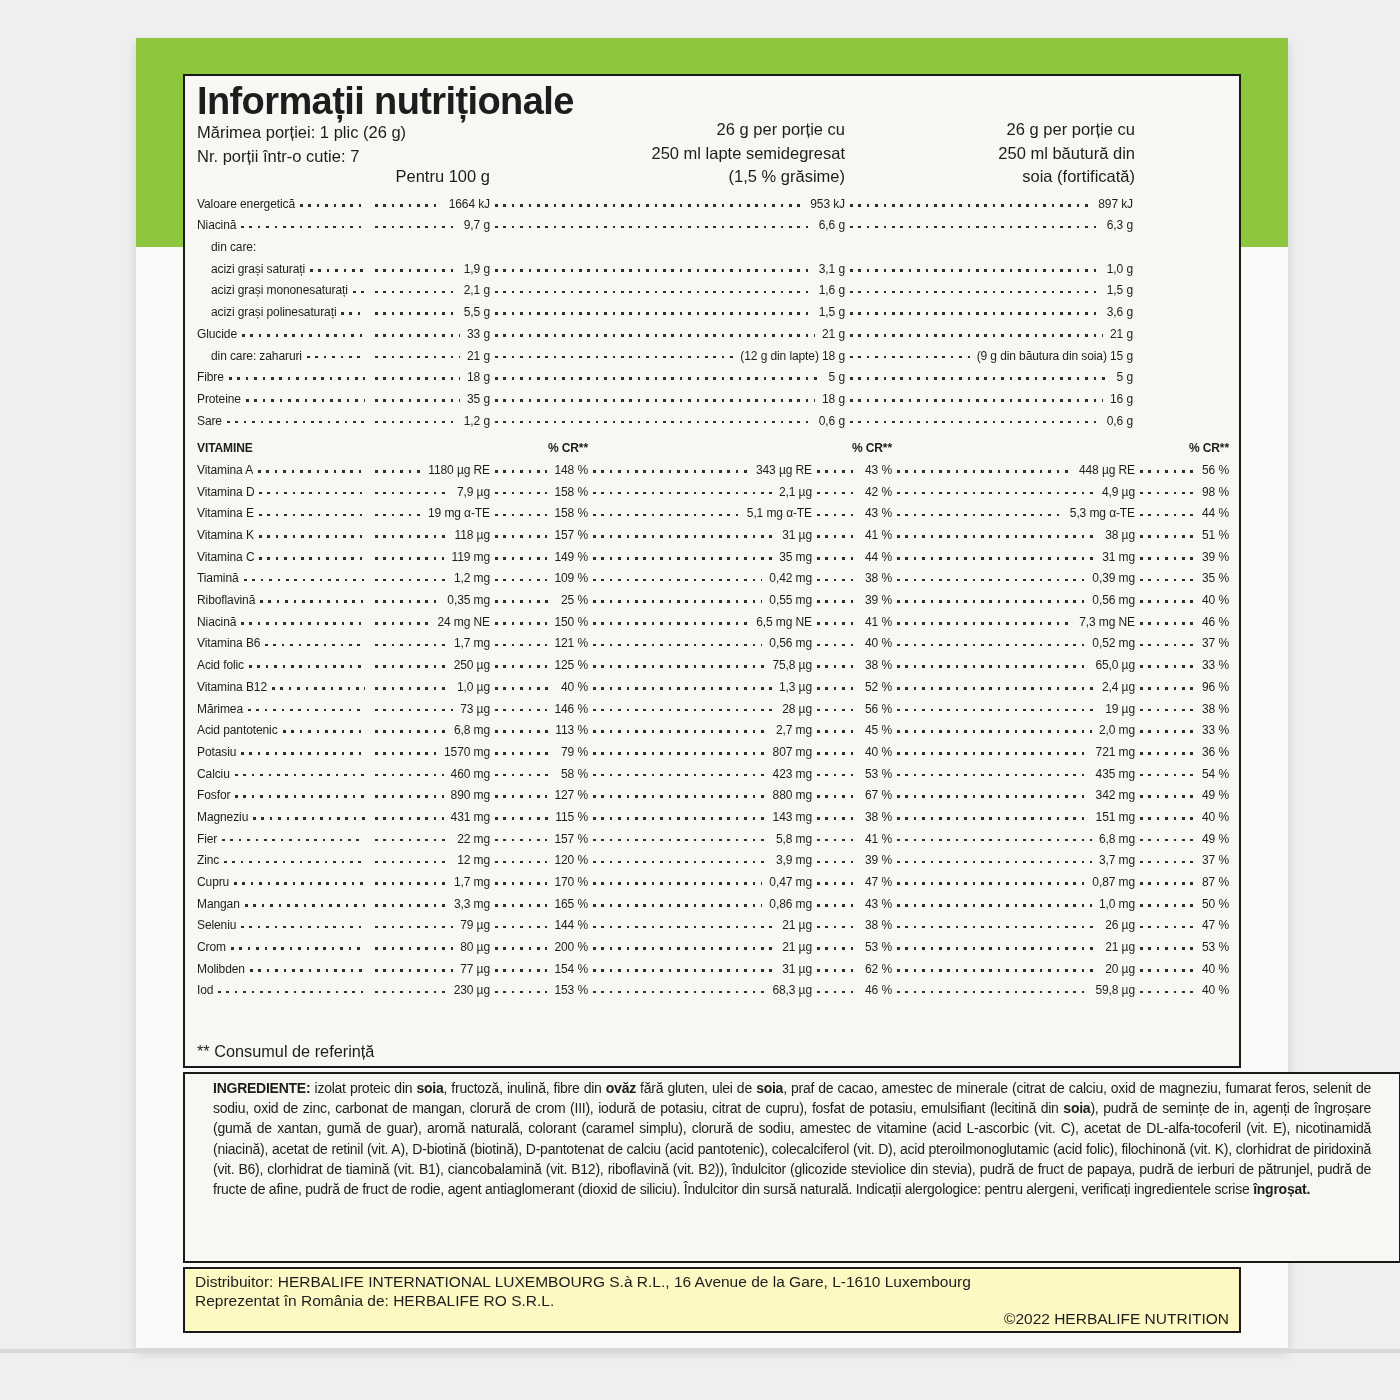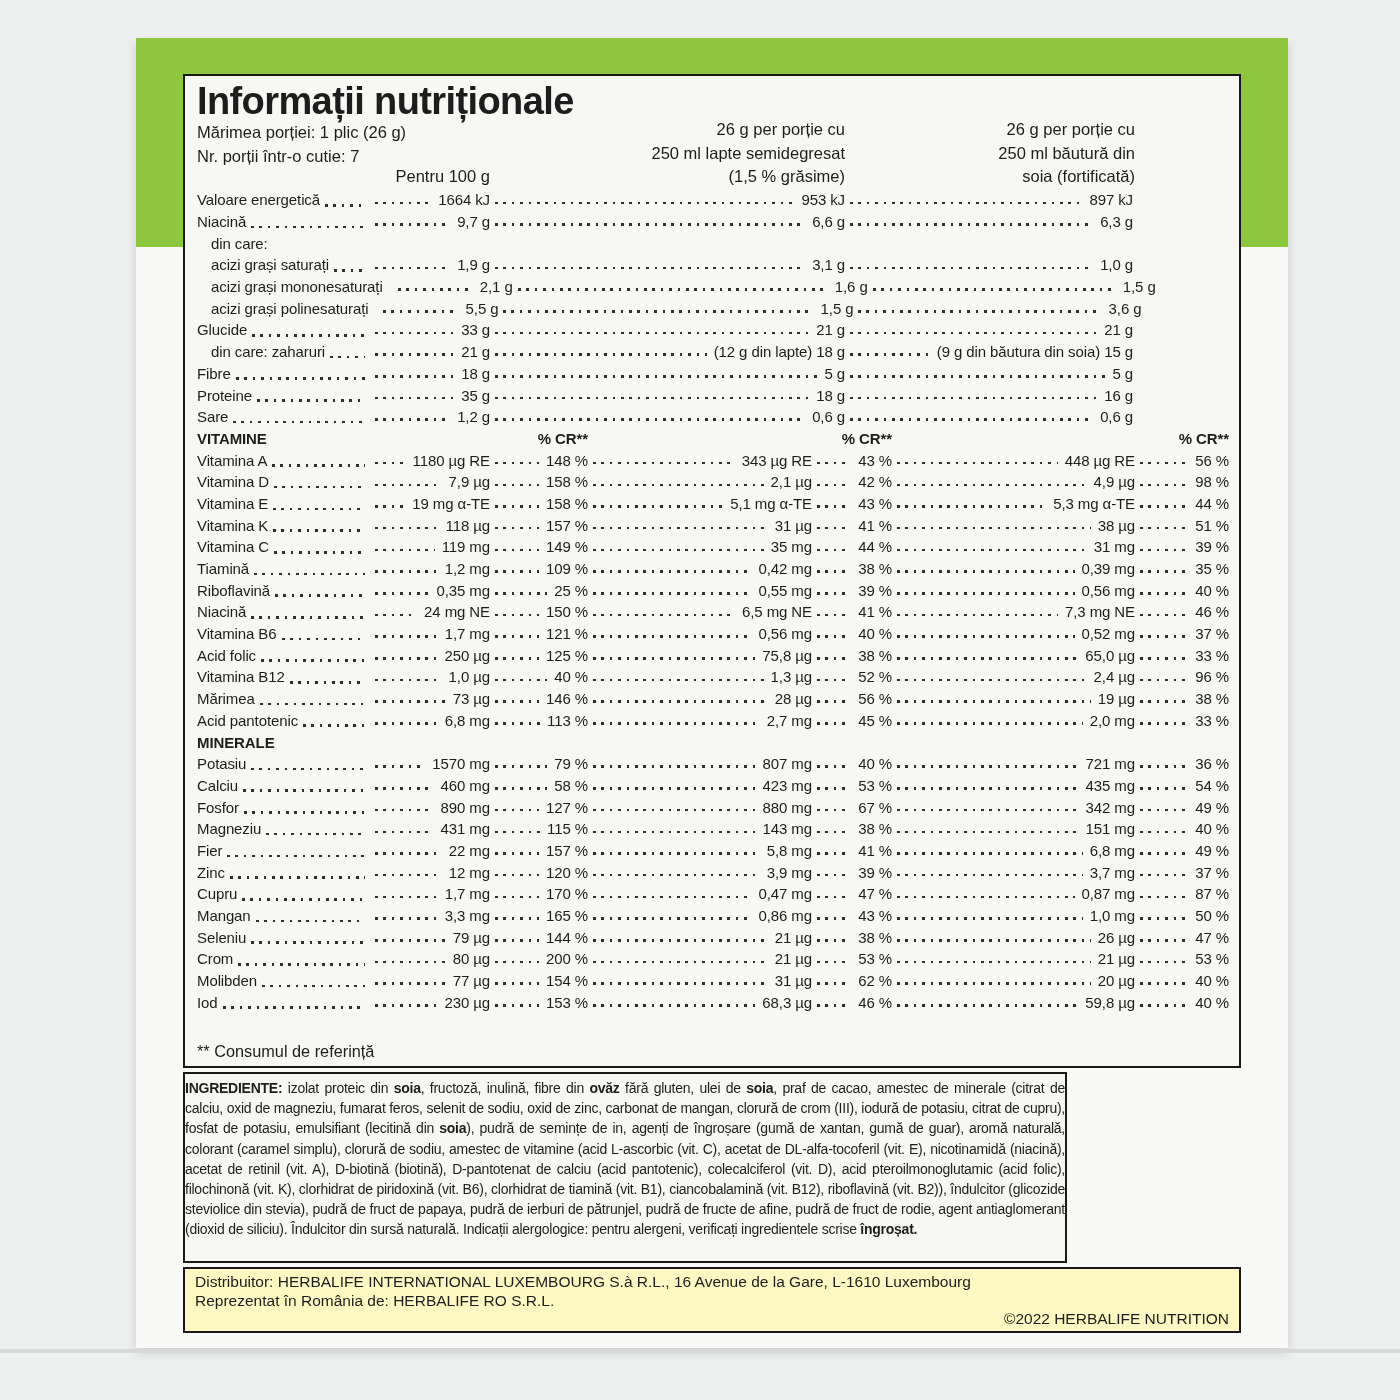--- a/index.html
+++ b/index.html
@@ -11,36 +11,36 @@
   .label-box{position:absolute;left:183px;top:74px;width:1058px;height:994px;background:#f7f8f4;border:2px solid #191919;box-sizing:border-box}
   .title{position:absolute;left:12px;top:4px;font-size:38px;font-weight:700;letter-spacing:-0.6px}
   .meta{position:absolute;left:12px;font-size:16.5px;white-space:nowrap}
   .meta1{top:47px}
   .meta2{top:71px}
   .colhead{position:absolute;font-weight:400;font-size:16.5px;line-height:23.5px;white-space:nowrap}
   .per100{top:89px;right:749px}
   .milk{top:42px;right:394px;text-align:right}
   .soy{top:42px;right:104px;text-align:right}
   .ntable{position:absolute;left:12px;top:113px;width:1032px}
-  .nrow{display:flex;align-items:center;height:21.7px;font-size:15px;letter-spacing:-0.1px}
-  .sec{}
+  .nrow{display:flex;align-items:flex-end;height:21.7px;font-size:12px;letter-spacing:-0.1px}
+  .sec{margin-top:6px}
   .lbl{white-space:nowrap;flex:0 0 auto}
   .ind{padding-left:14px}
   .b{font-weight:700}
   .sp{flex:1 1 auto}
   .d{align-self:flex-end;height:2.6px;margin:0 5px 4.2px 5px;
      background:repeating-linear-gradient(to right,#2f2f2f 0,#2f2f2f 2.6px,transparent 2.6px,transparent 8.4px)}
   .dfill{flex:1 1 auto}
   .cell{display:flex;align-items:baseline;justify-content:flex-end;flex:0 0 auto}
   .cell .d{flex:1 1 auto}
   .t{white-space:nowrap;padding-left:2px}
   .cm1{width:120px}.cm2{width:355px}.cm3{width:288px}.cmp{width:96px}
   .cv1{width:120px}.cv2{width:98px}.cv3{width:224px}.cv4{width:80px}.cv5{width:243px}.cv6{width:94px}
   .footnote{position:absolute;left:12px;top:966px;font-size:16.3px}
-  .ing-box{position:absolute;left:183px;top:1072px;width:884px;height:191px;border:2px solid #191919;background:#f7f8f4;box-sizing:border-box;padding:4px 0;overflow:hidden}
+  .ing-box{position:absolute;left:183px;top:1072px;width:1218px;height:191px;border:2px solid #191919;background:#f7f8f4;box-sizing:border-box;padding:4px 28px;overflow:hidden}
   .ing{margin:0;font-size:14px;line-height:20.2px;text-align:justify;letter-spacing:-0.25px}
   .dist-box{position:absolute;left:183px;top:1267px;width:1058px;height:66px;border:2px solid #191919;background:#fef9c3;box-sizing:border-box;padding:3px 10px;overflow:hidden}
   .dist-line{font-size:15.5px;line-height:19.3px;white-space:nowrap}
   .copyright{position:absolute;right:10px;bottom:3px;font-size:15.5px}
 </style>
 </head>
 <body>
 
 <div class="stage">
   <div class="box-face"></div>
@@ -611,23 +611,20 @@
           </span>
           <span class="cell cv5">
             <span class="d"></span>
             <span class="t">2,0 mg</span>
           </span>
           <span class="cell cv6">
             <span class="d"></span>
             <span class="t">33 %</span>
           </span>
         </div>
-        <div class="nrow sec">
-          <span class="lbl b">MINERALE</span>
-        </div>
         <div class="nrow">
           <span class="lbl">Potasiu</span>
           <span class="d dfill"></span>
           <span class="cell cv1">
             <span class="d"></span>
             <span class="t">1570 mg</span>
           </span>
           <span class="cell cv2">
             <span class="d"></span>
             <span class="t">79 %</span>

